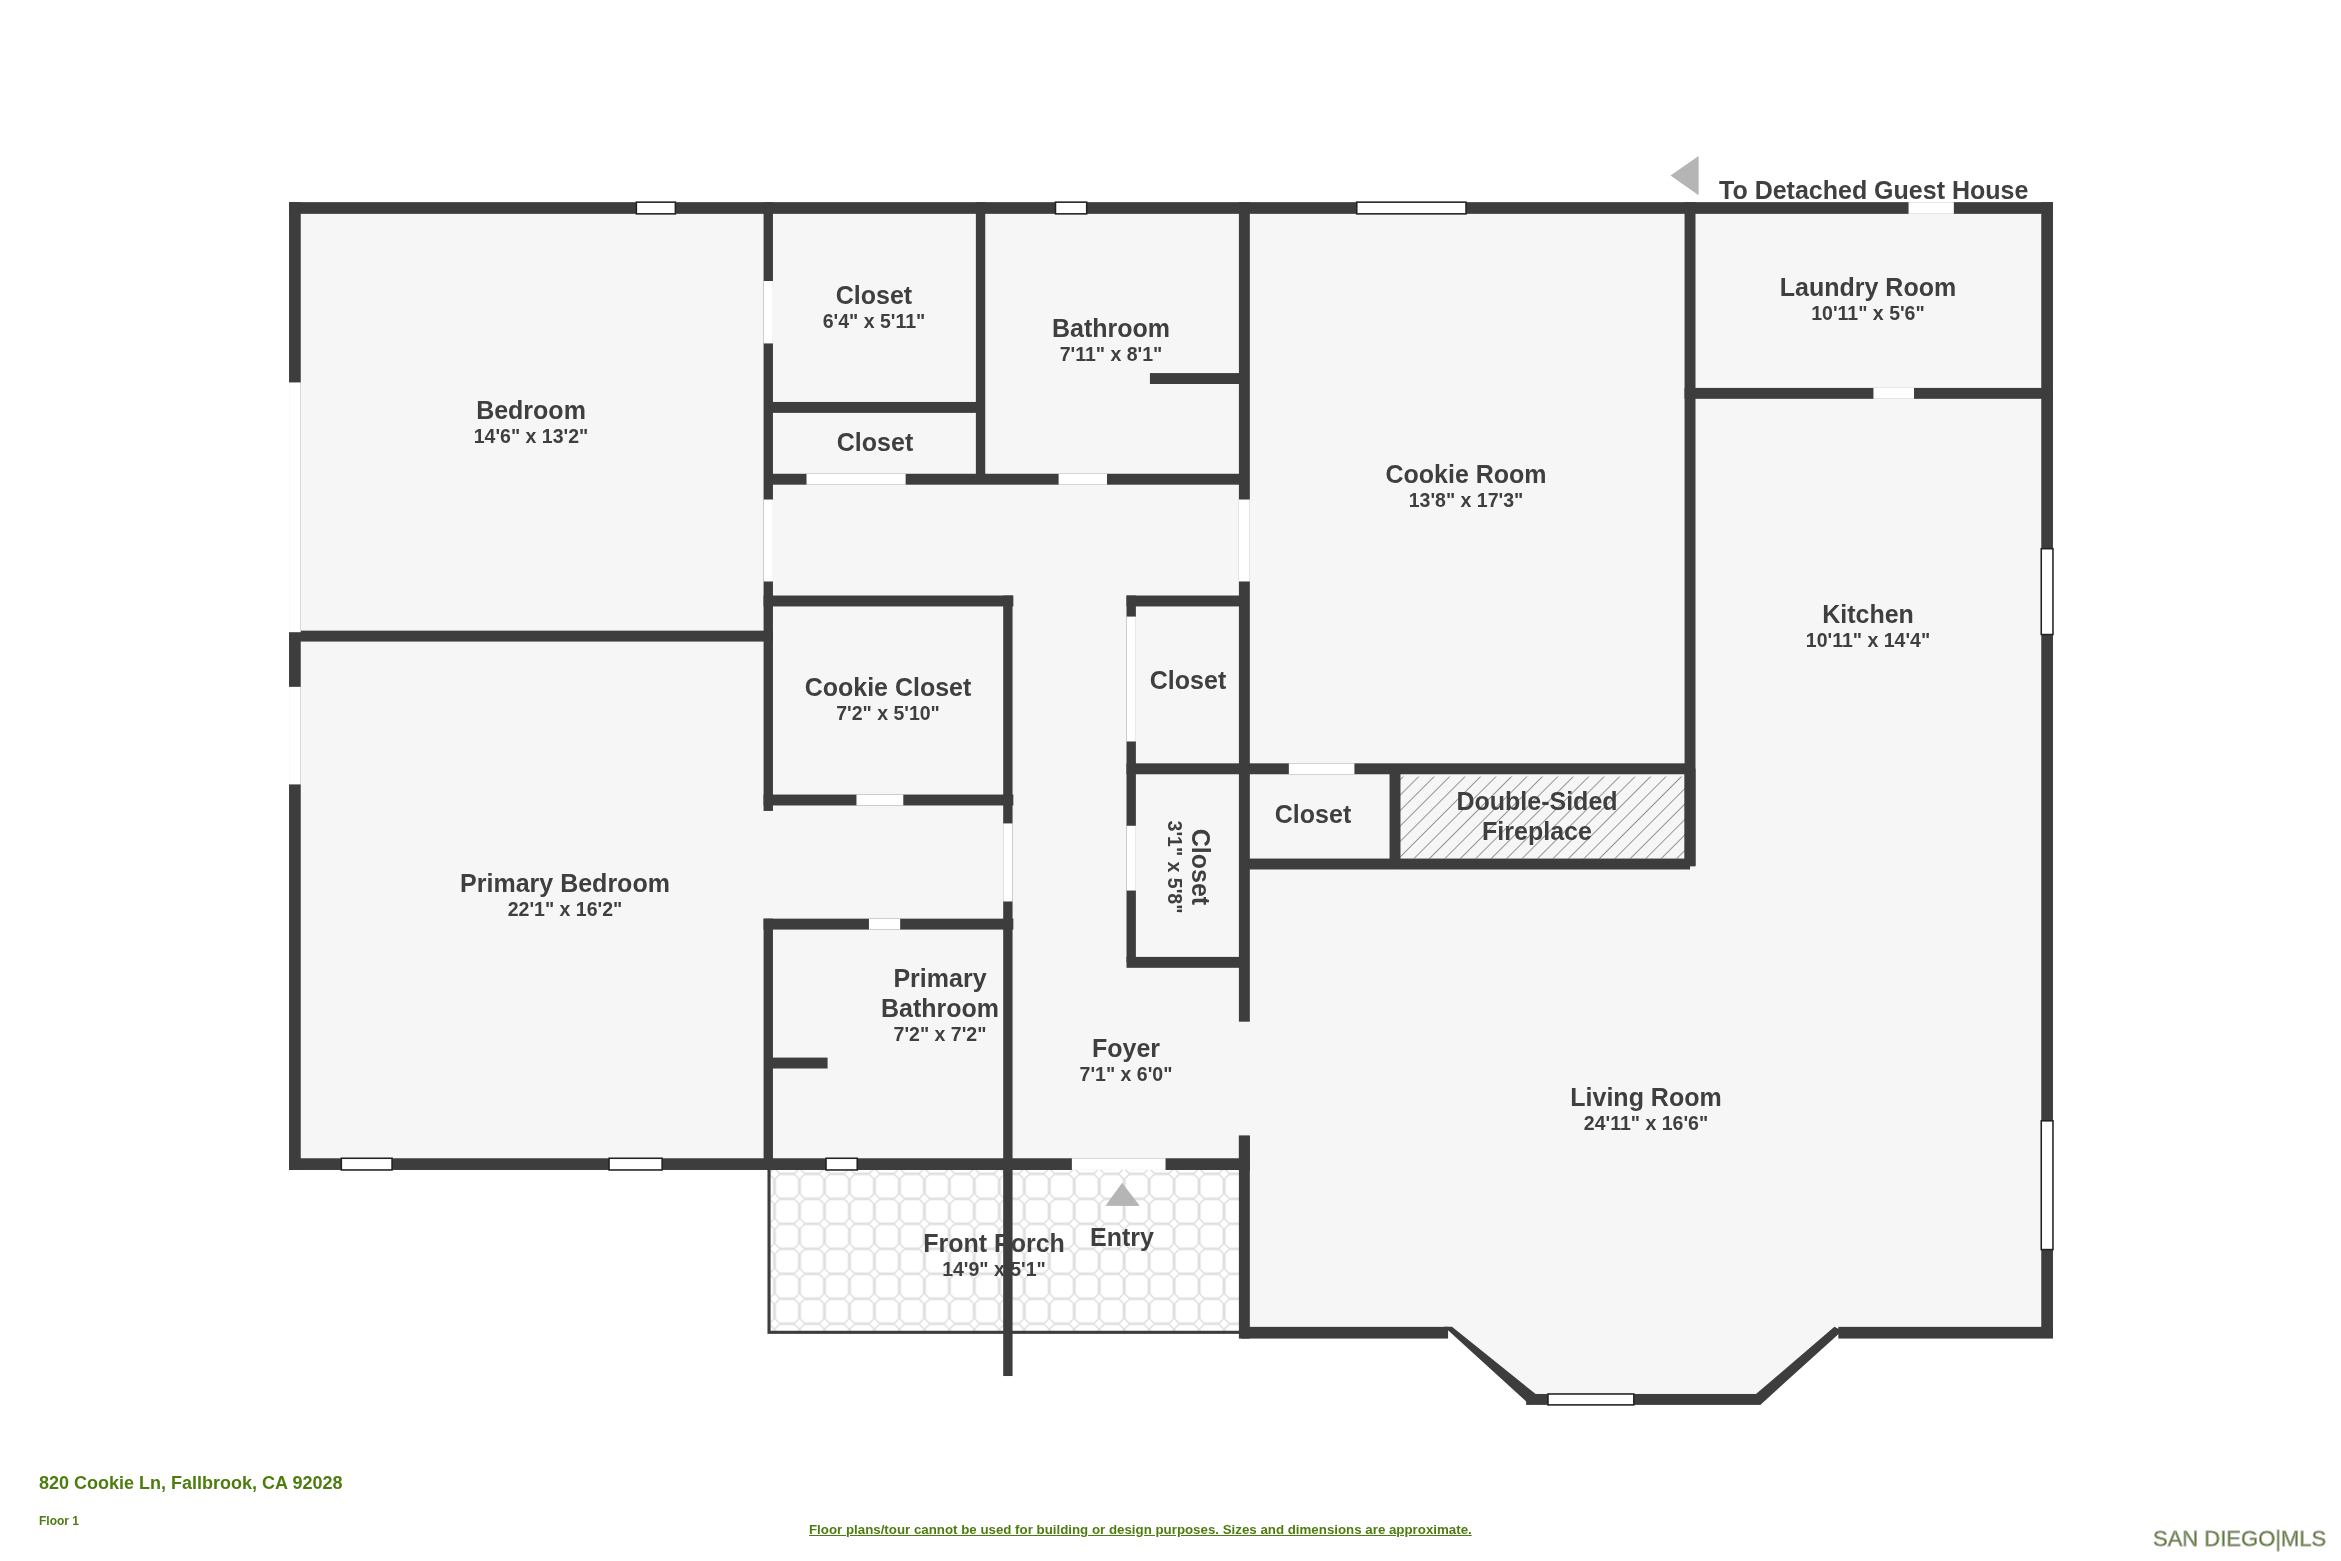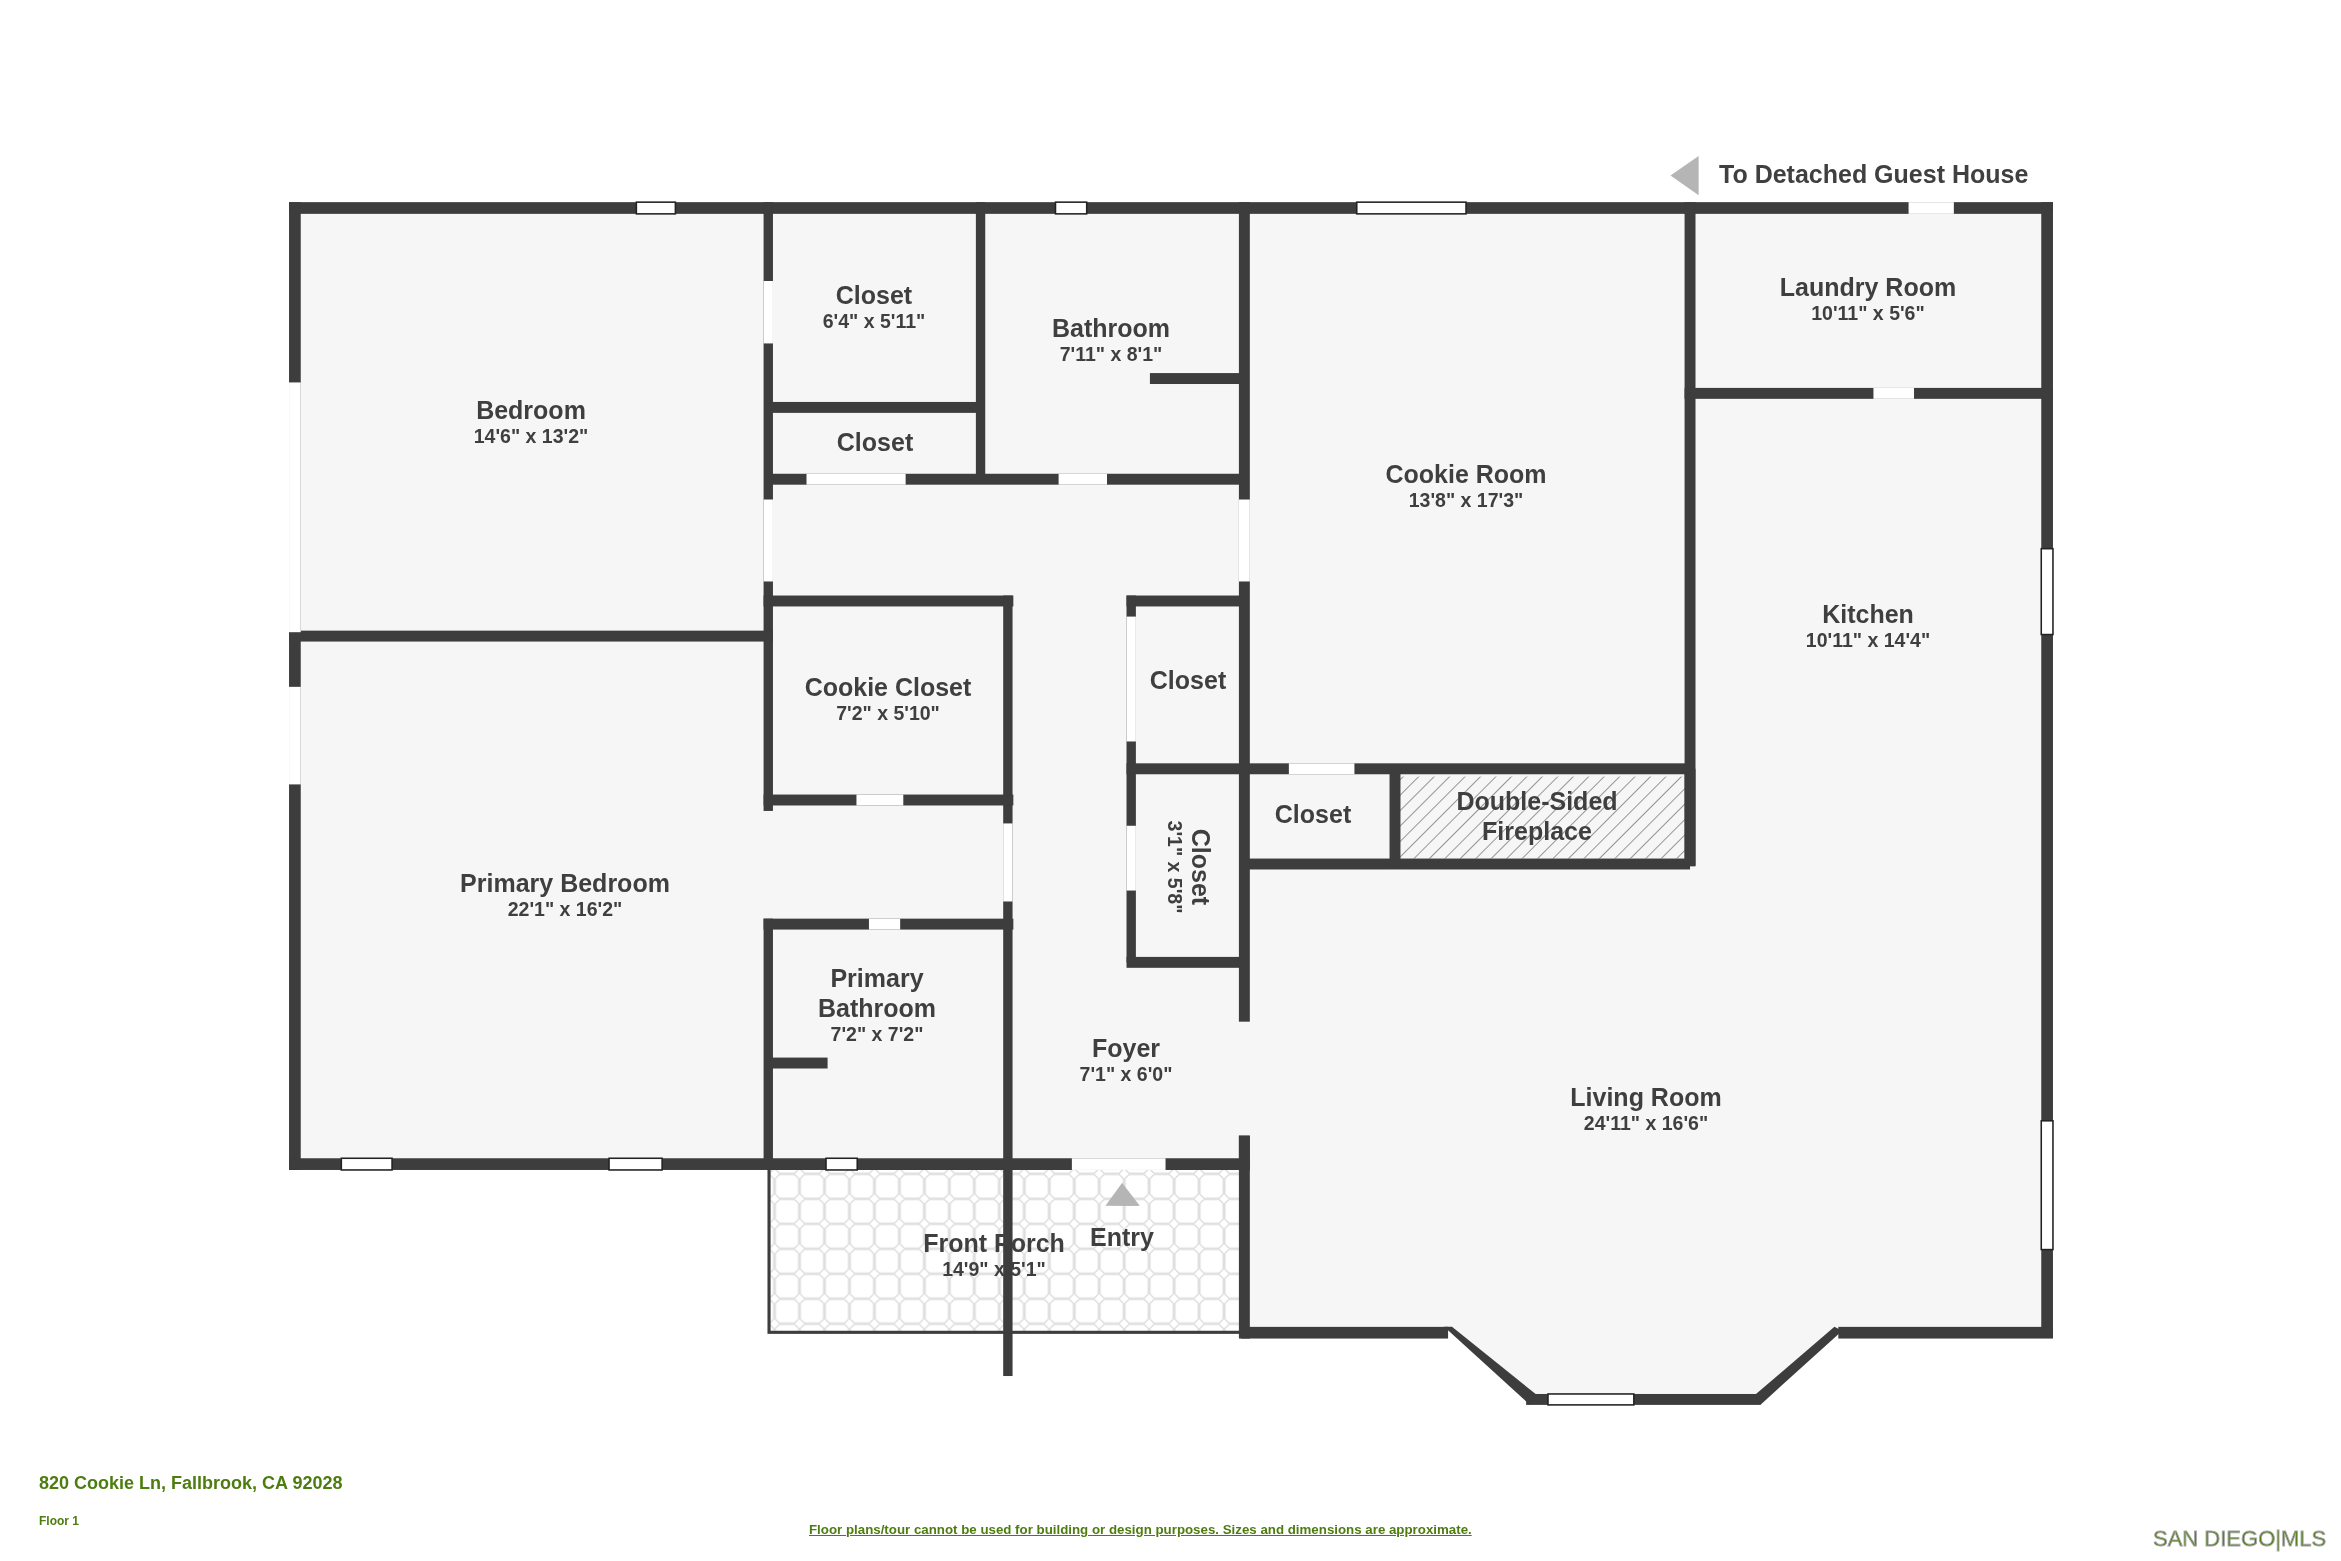--- a/index.html
+++ b/index.html
@@ -10,21 +10,21 @@
          white-space:nowrap; color:#3f3f3f; }
   .rname { font-weight:bold; font-size:25px; line-height:30px; }
   .rdim { font-weight:bold; font-size:19.5px; line-height:23.4px; }
   .rot { transform:translate(-50%,-50%) rotate(90deg); }
   .footer-text { position:absolute; font-weight:bold; color:#4d7c0f; }
   .addr { left:39px; top:1473px; font-size:18px; }
   .floor { left:39px; top:1514px; font-size:12px; }
   .disclaimer { left:809px; top:1522px; font-size:13.3px;text-decoration:underline; }
   .mls { position:absolute; left:2153px; top:1526px; font-size:22px; letter-spacing:0px;
          color:#4d7c0f; -webkit-text-stroke:0.9px #a8a8a8; font-weight:normal; }
-  .guest { position:absolute; left:1719px; top:160px; font-size:25px; font-weight:bold; color:#404040; }
+  .guest { position:absolute; left:1719px; top:176px; font-size:25px; font-weight:bold; color:#404040; }
 </style>
 </head>
 <body>
 
 <svg id="plan" viewBox="0 0 3000 2000" xmlns="http://www.w3.org/2000/svg">
   <defs>
     <pattern id="hatch" width="14" height="14" patternUnits="userSpaceOnUse" patternTransform="rotate(45)">
       <rect width="14" height="14" fill="#f6f6f6"></rect>
       <line x1="0" y1="0" x2="0" y2="14" stroke="#5a5a5a" stroke-width="1.6"></line>
     </pattern>
@@ -179,21 +179,21 @@
   <div class="rdim">3'1" x 5'8"</div>
 </div>
 <div class="lbl" style="left:1537px;top:816px">
   <div class="rname">Double-Sided</div>
   <div class="rname">Fireplace</div>
 </div>
 <div class="lbl" style="left:565px;top:895px">
   <div class="rname">Primary Bedroom</div>
   <div class="rdim">22'1" x 16'2"</div>
 </div>
-<div class="lbl" style="left:877px;top:1005px">
+<div class="lbl" style="left:940px;top:1005px">
   <div class="rname">Primary</div>
   <div class="rname">Bathroom</div>
   <div class="rdim">7'2" x 7'2"</div>
 </div>
 <div class="lbl" style="left:1126px;top:1060px">
   <div class="rname">Foyer</div>
   <div class="rdim">7'1" x 6'0"</div>
 </div>
 <div class="lbl" style="left:1646px;top:1109px">
   <div class="rname">Living Room</div>

